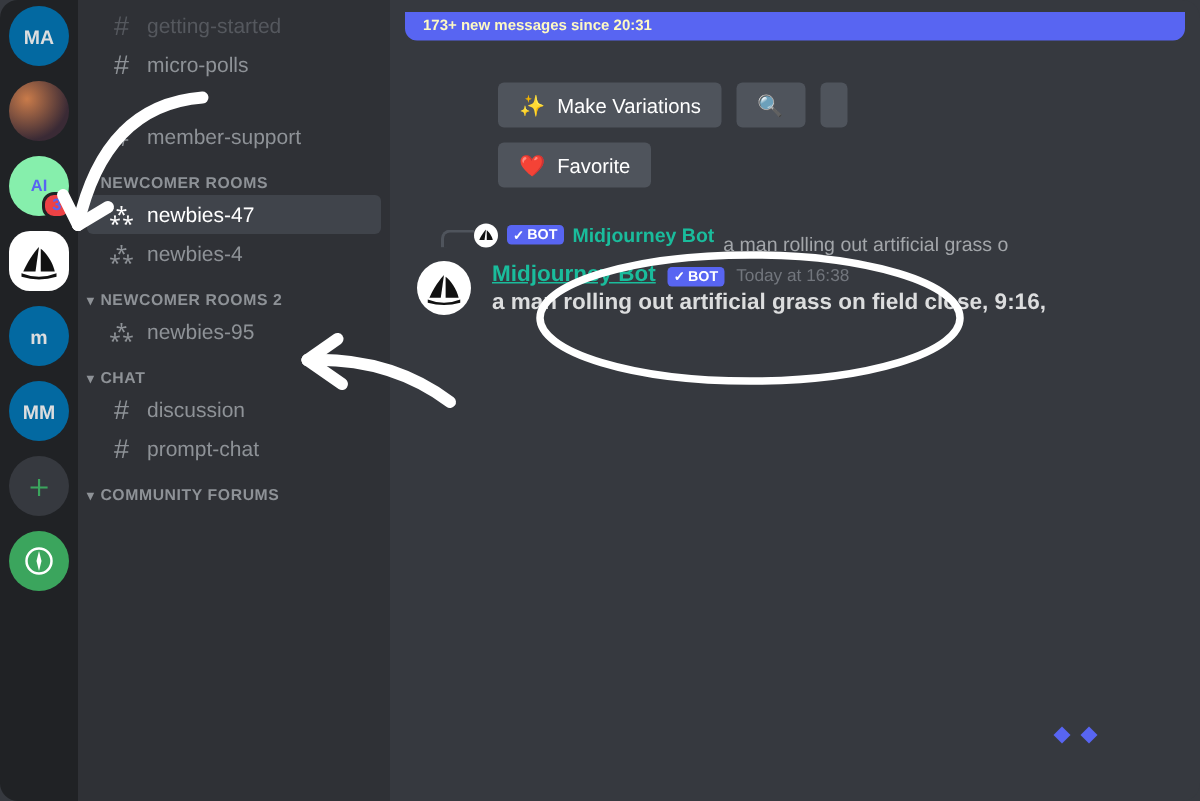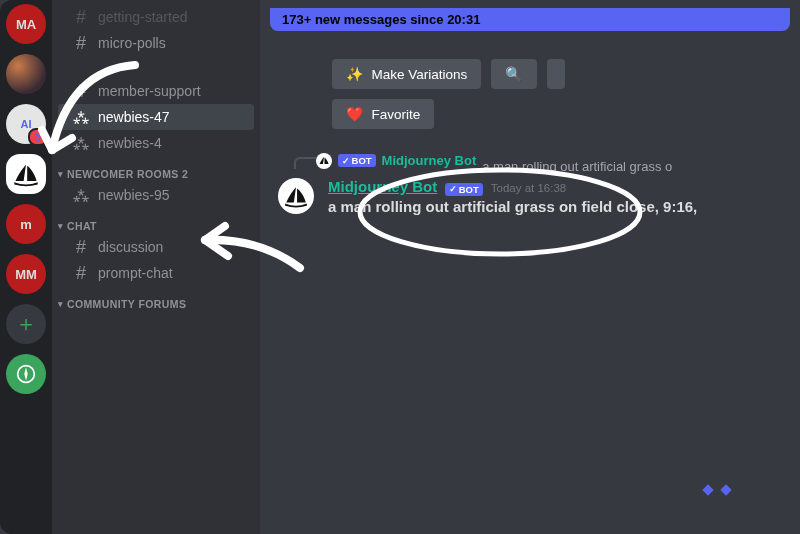--- a/index.html
+++ b/index.html
@@ -20,21 +20,21 @@
     flex-direction: column;
     align-items: center;
     padding-top: 4px;
     gap: 10px;
     position: relative;
     z-index: 5;
   }
   .server-pill {
     width: 40px; height: 40px;
     border-radius: 50%;
-    background: #b91c1c;
+    background: #0369a1;
     display: flex; align-items: center; justify-content: center;
     font-size: 13px; font-weight: 600; color: #dcddde;
     cursor: pointer;
     position: relative;
   }
   .server-pill.img {
     background: radial-gradient(circle at 30% 30%, #c97b4a, #3a2a35 70%);
   }
   .server-pill.mj {
     background: #fff; border-radius: 14px;
@@ -44,21 +44,21 @@
   .server-pill.add .plus { color: #3ba55d; font-size: 22px; font-weight: 400; }
   .server-pill.compass { background: #3ba55d; }
   .server-pill.compass svg { width: 20px; height: 20px; fill: #fff; }
   .badge {
     position: absolute; bottom: -2px; right: -2px;
     background: #ed4245; color: #fff;
     font-size: 10px; font-weight: 700;
     border-radius: 8px; padding: 0 5px; line-height: 14px;
     border: 2px solid #202225;
   }
-  .server-pill.partial { background:#e5e5e5; }
+  .server-pill.partial { background:#86efac; }
   .server-pill.partial span { color:#5865f2; font-size:11px; font-weight:700; }
 
   
   .channels {
     width: 208px;
     background: #2f3136;
     display: flex; flex-direction: column;
     padding-top: 4px;
     font-size: 14px;
     overflow: hidden;
@@ -93,22 +93,22 @@
   .main {
     flex: 1;
     background: #36393f;
     display: flex; flex-direction: column;
     position: relative;
     overflow: hidden;
   }
   .new-msg-bar {
     margin: 8px 10px 0 10px;
     background: #5865f2;
-    color: #000000;
-    font-size: 13px;
+    color: #fef9c3;
+    font-size: 10px;
     font-weight: 600;
     padding: 4px 12px;
     border-radius: 0 0 8px 8px;
   }
   .btn-row {
     display: flex; flex-wrap: wrap;
     gap: 10px;
     padding: 28px 0 0 72px;
   }
   .dbtn {
@@ -227,20 +227,24 @@
   <div class="chan">
     <span class="hash">#</span>
     <span>micro-polls</span>
   </div>
   <div style="height:22px"></div>
   <div class="chan">
     <span class="hash">#</span>
     <span>member-support</span>
   </div>
 
+  <div class="cat">
+    <span class="chev">▾</span>
+    <span>NEWCOMER ROOMS</span>
+  </div>
   <div class="chan selected">
     <span class="hash forum">⁂</span>
     <span>newbies-47</span>
   </div>
   <div class="chan">
     <span class="hash forum">⁂</span>
     <span>newbies-4</span>
   </div>
 
   <div class="cat">

